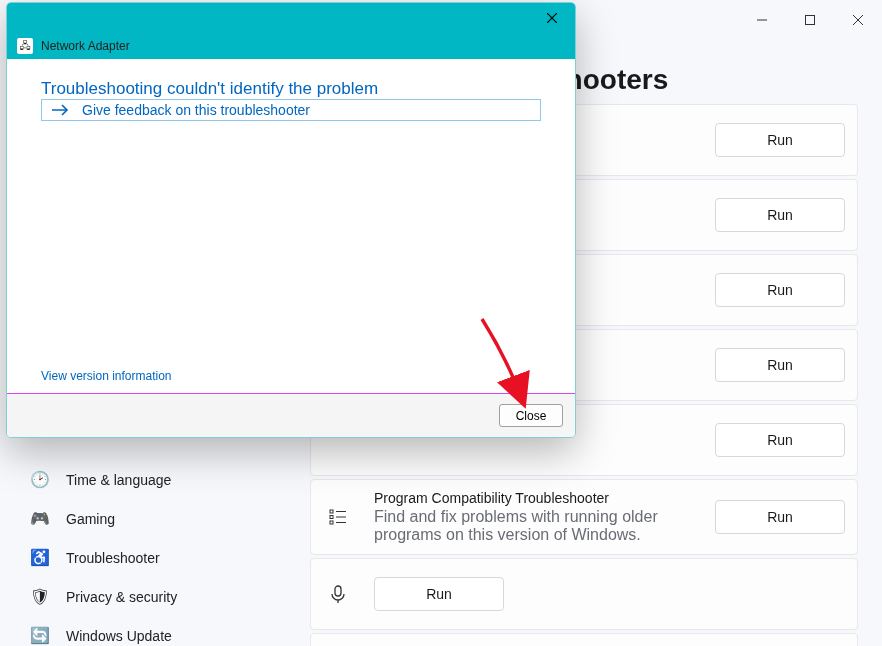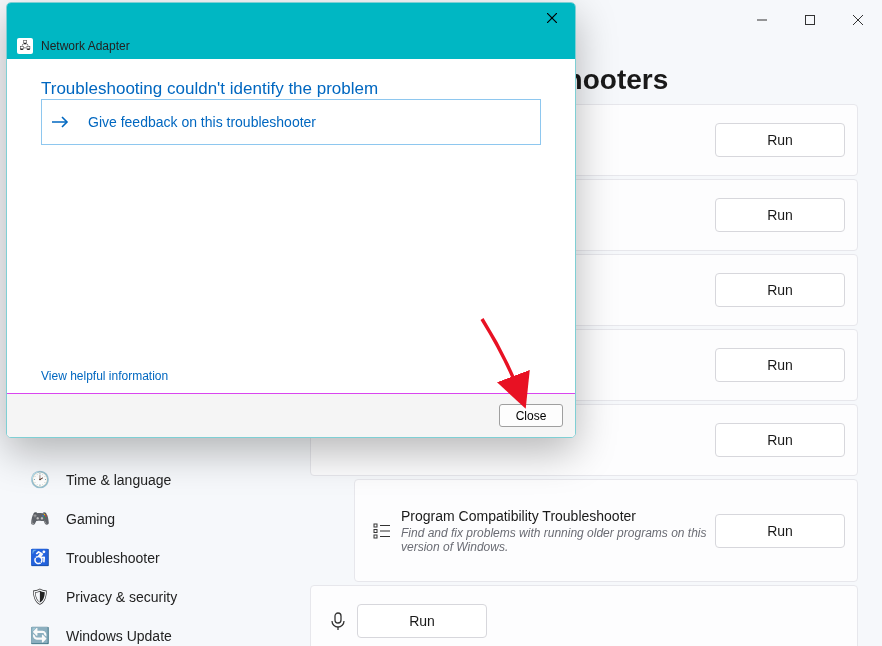--- a/index.html
+++ b/index.html
@@ -81,23 +81,23 @@
       gap: 3px;
     }
     .tsitem {
       background: #fdfdfe;
       border: 1px solid #e7e7ec;
       border-radius: 4px;
       height: 72px;
       display: flex;
       align-items: center;
       padding: 0 12px 0 16px;
-      gap: 8px;
-    }
-    .tsitem.tall { height: 103px; margin-left: 44px; }
+      gap: 25px;
+    }
+    .tsitem.tall { height: 76px; }
     .tsitem .tsicon {
       width: 22px;
       height: 22px;
       display: flex;
       align-items: center;
       justify-content: center;
       color: #333;
       flex-shrink: 0;
     }
     .tsitem .tstext {
@@ -105,24 +105,23 @@
       overflow: hidden;
     }
     .tsitem .tstitle {
       font-size: 14px;
       color: #1a1a1a;
       white-space: nowrap;
       overflow: hidden;
       text-overflow: ellipsis;
     }
     .tsitem .tsdesc {
-      font-size: 12px;
+      font-size: 16px;
       color: #6a6c74;
       margin-top: 2px;
-      font-style: italic;
     }
     .runbtn {
       width: 130px;
       height: 34px;
       background: #fff;
       border: 1px solid #d7d7dc;
       border-radius: 4px;
       font-size: 14px;
       color: #1a1a1a;
       cursor: pointer;
@@ -188,24 +187,24 @@
       font-size: 17px;
       color: #0067c0;
     }
     .dlg-sub {
       font-size: 12px;
       color: #2a2a2a;
       margin-bottom: 18px;
     }
     .dlg-option {
       border: 1px solid transparent;
-      padding: 14px 10px;
-      display: flex;
-      align-items: center;
-      gap: 18px;
+      padding: 2px 10px;
+      display: flex;
+      align-items: center;
+      gap: 12px;
       color: #0067c0;
       font-size: 14px;
       cursor: pointer;
     }
     .dlg-option.boxed {
       border: 1px solid #8ec7ef;
       background: #fff;
     }
     .dlg-link {
       color: #0067c0;
@@ -378,21 +377,21 @@
 
     <div class="dlg-option boxed">
       <svg width="18" height="14" viewBox="0 0 18 14">
           <line x1="0" y1="7" x2="15" y2="7" stroke="#0067c0" stroke-width="1.6"></line>
           <polyline points="10,2 15,7 10,12" fill="none" stroke="#0067c0" stroke-width="1.6"></polyline>
         </svg>
       <span>Give feedback on this troubleshooter</span>
     </div>
 
 
-    <span class="dlg-link">View helpful information</span>
+    <span class="dlg-link">View version information</span>
   </div>
   <div class="dialog-footer">
     <button class="footer-btn">Close</button>
   </div>
 </div>
 
 <svg class="arrow" width="80" height="100">
   <defs>
     <marker id="ah" markerWidth="10" markerHeight="10" refX="7" refY="5" orient="auto">
       <path d="M0,0 L10,5 L0,10 Z" fill="#e81123"></path>

